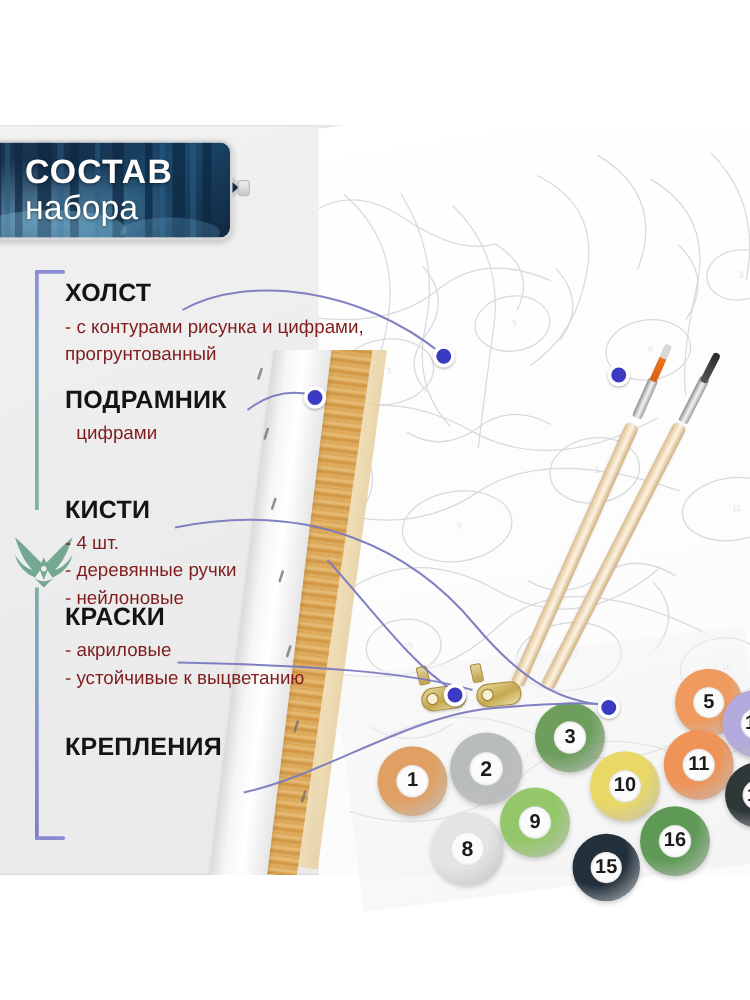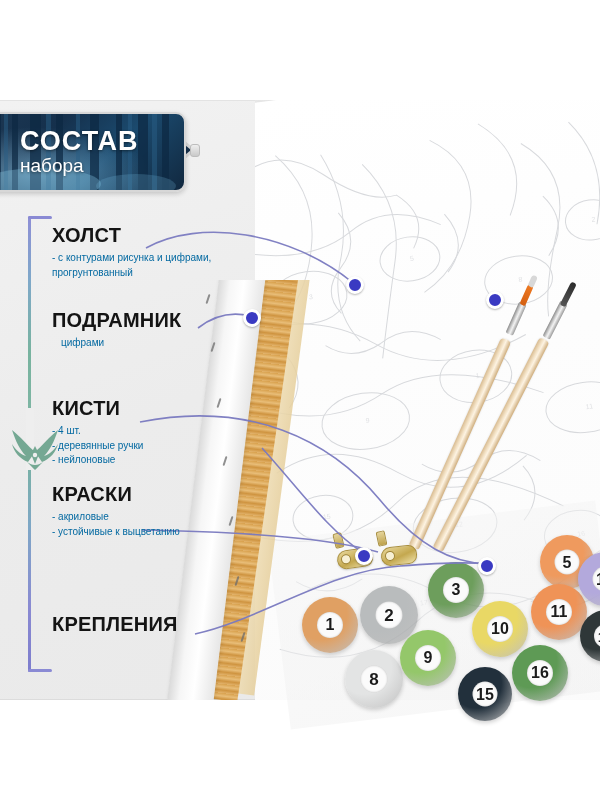--- a/index.html
+++ b/index.html
@@ -128,21 +128,21 @@
 
   
   .item{position:absolute;left:52px;}
   .item h3{
     margin:0 0 5px 0;
     font-size:20px;font-weight:bold;letter-spacing:.2px;
     color:#141414;line-height:1.05;
     text-transform:uppercase;
   }
   .item .sub{
-    margin:0;font-size:10px;color:#0369a1;line-height:1.45;
+    margin:0;font-size:15px;color:#7f1d1d;line-height:1.45;
     max-width:250px;
   }
   .item .sub span{display:block;}
 
   
   .banner{
     position:absolute;left:-16px;top:112px;width:212px;height:76px;
   }
   .banner .body{
     position:absolute;left:0;top:0;width:198px;height:76px;
@@ -161,21 +161,21 @@
     border-left:22px solid #d7d7d7;
   }
   .banner .tip-in{
     position:absolute;left:190px;top:24px;width:0;height:0;
     border-top:14px solid transparent;border-bottom:14px solid transparent;
     border-left:17px solid #16304b;
   }
   .banner .bead{position:absolute;left:206px;top:32px;width:8px;height:11px;background:linear-gradient(180deg,#efefef,#c9c9c9);border-radius:3px;border:1px solid #bdbdbd;}
   .banner .txt{position:absolute;left:0;top:0;width:198px;height:76px;display:flex;flex-direction:column;justify-content:center;padding-left:34px;box-sizing:border-box;}
   .banner .t1{font-size:27px;font-weight:bold;color:#fff;letter-spacing:1px;line-height:1;text-shadow:0 1px 3px rgba(0,0,0,.5);}
-  .banner .t2{font-size:19px;color:#fff;line-height:1.05;margin-top:1px;text-shadow:0 1px 3px rgba(0,0,0,.5);}
+  .banner .t2{font-size:27px;color:#fff;line-height:1.05;margin-top:1px;text-shadow:0 1px 3px rgba(0,0,0,.5);}
 
   .dot{
     position:absolute;width:18px;height:18px;border-radius:50%;
     background:#3a3ac2;border:3px solid #fff;box-sizing:border-box;
     box-shadow:0 1px 2px rgba(0,0,0,.28);
   }
 </style>
 </head>
 <body>
 
@@ -424,17 +424,17 @@
   </div>
 
   <div class="item" style="top:484px;">
     <h3>КРАСКИ</h3>
     <p class="sub">
       <span>- акриловые</span>
       <span>- устойчивые к выцветанию</span>
     </p>
   </div>
 
-  <div class="item" style="top:614px;">
+  <div class="item" style="top:588px;">
     <h3>КРЕПЛЕНИЯ</h3>
   </div>
 
 </div>
 
 </body></html>

